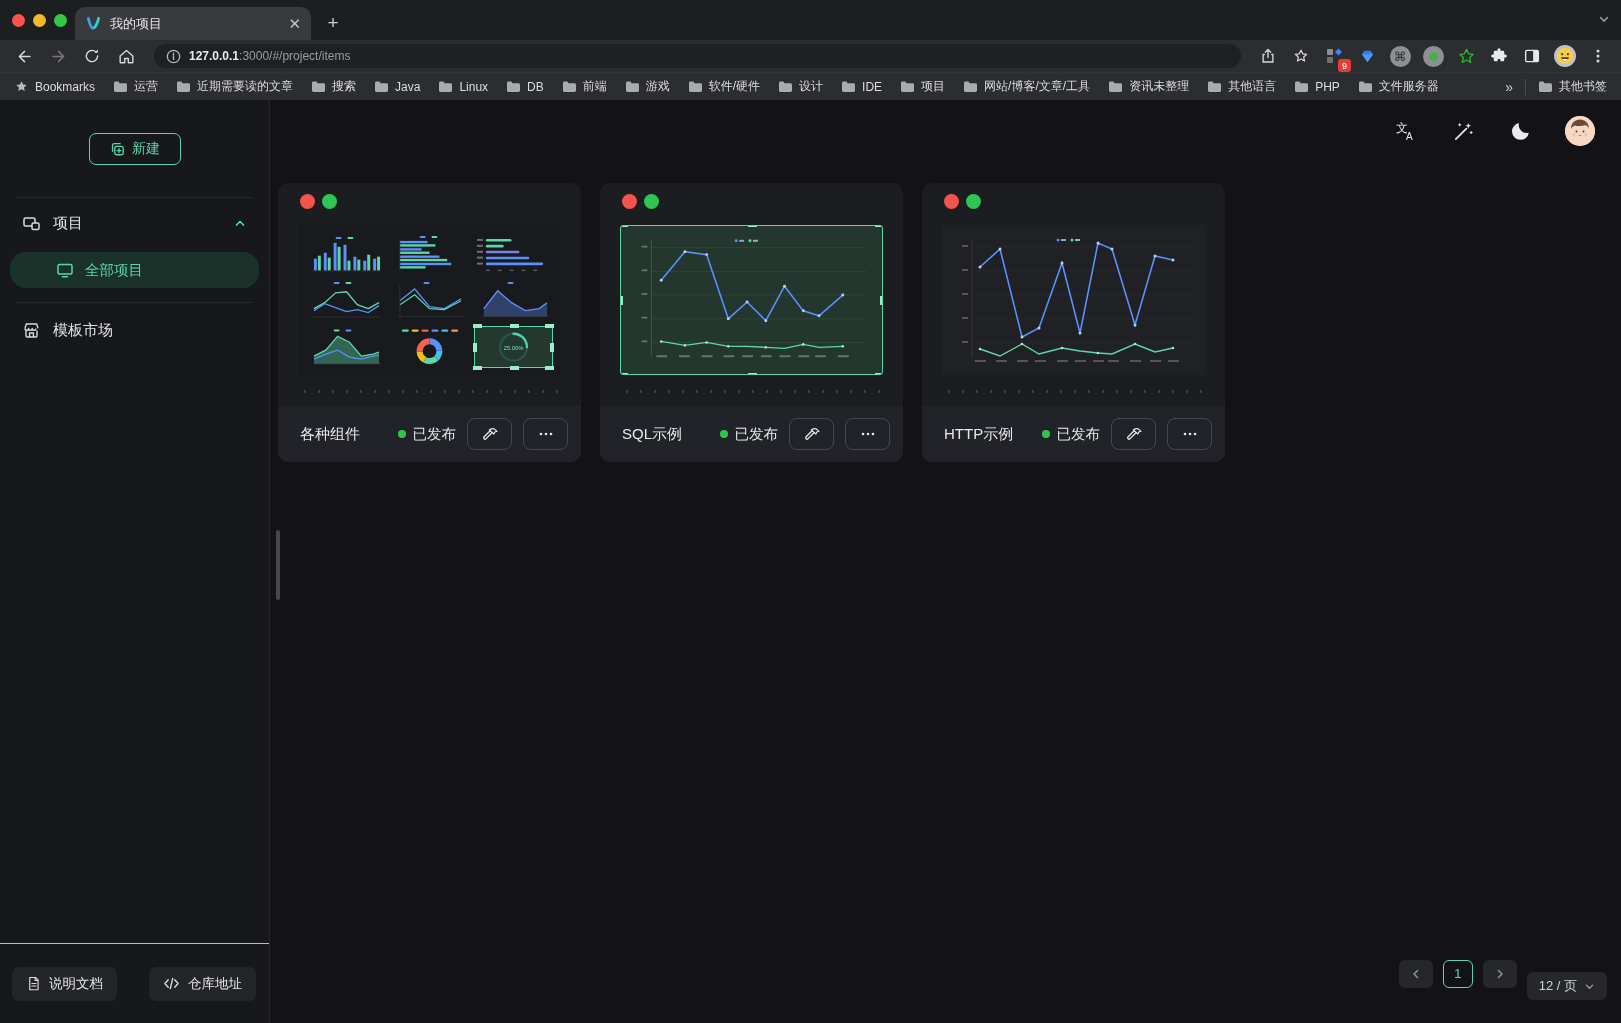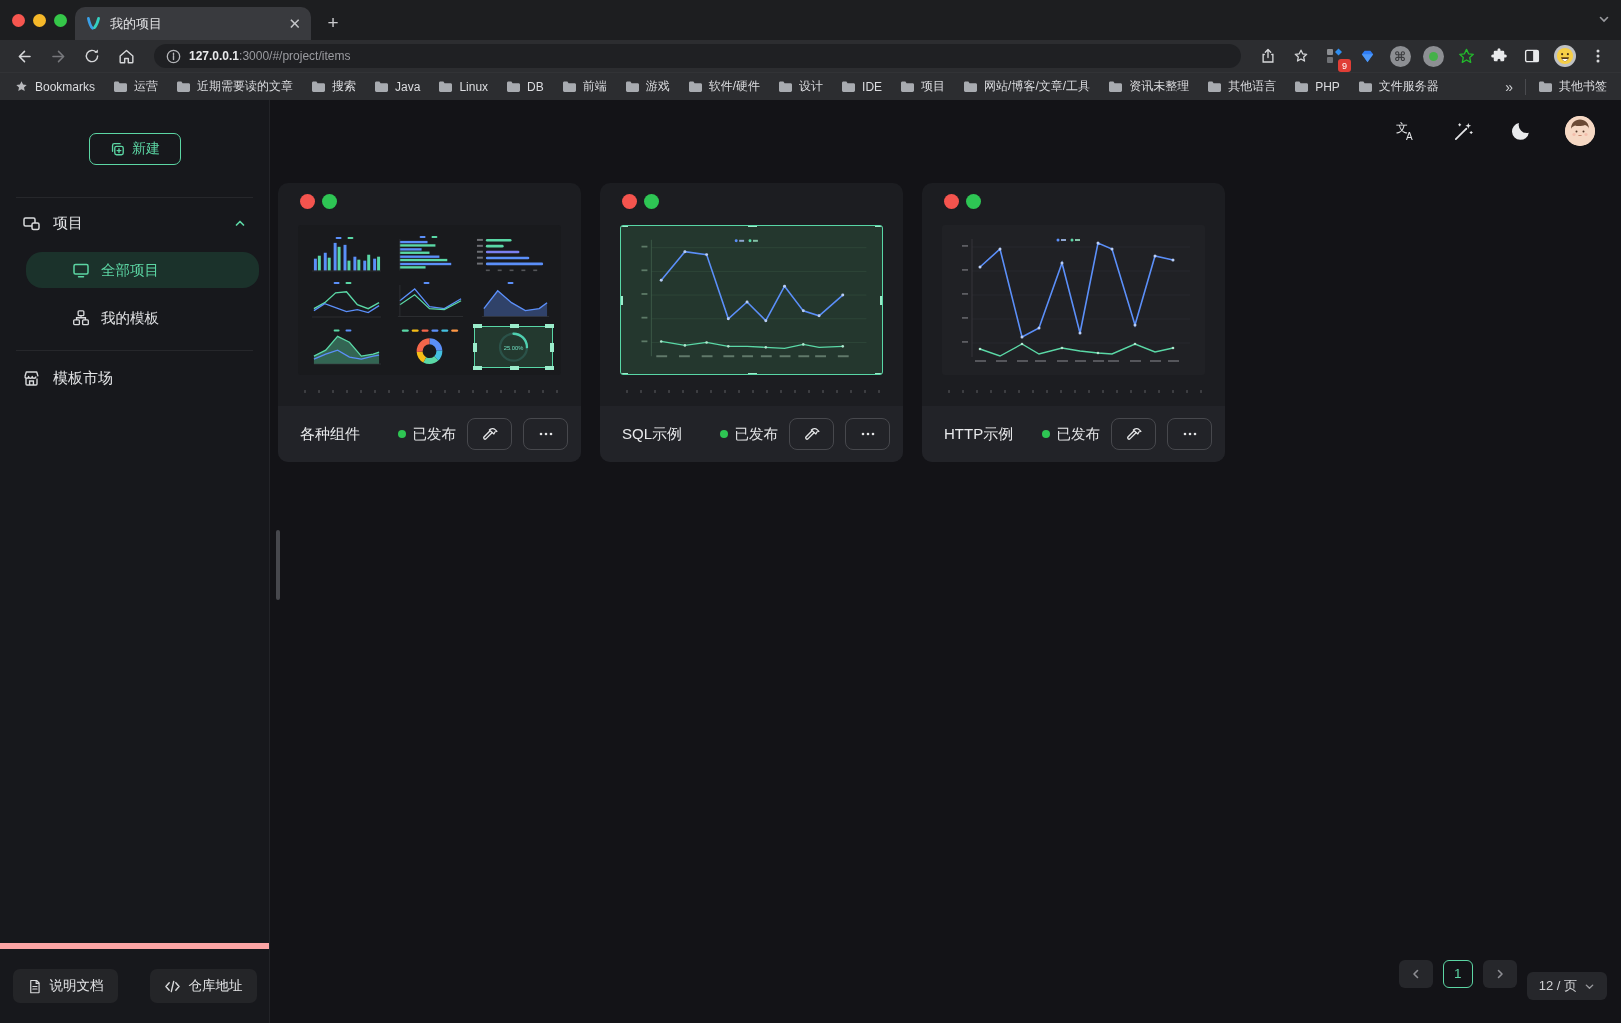--- a/index.html
+++ b/index.html
@@ -48,24 +48,24 @@
   .app { position:absolute; top:100px; left:0; right:0; bottom:0; display:flex; background:#131317; }
   .sidebar { position:relative; width:270px; flex:none; background:#17181c; border-right:1px solid #232428; }
   .newbtn { margin:33px auto 0; display:flex; width:92px; height:32px; align-items:center; justify-content:center;
             gap:7px; border:1px solid #5cd6a4; border-radius:7px; background:transparent; color:#5cd6a4; font-size:14px; cursor:pointer; }
   .sdivider { height:1px; background:#26272b; margin:32px 16px 0; }
   .menu { padding:8px 10px 0; }
   .mrow { display:flex; align-items:center; height:34px; padding:0 12px; color:#e3e4e6; font-size:15px; gap:12px; border-radius:8px; }
   .mrow .spacer { flex:1; }
   .mgroup { color:#7c7d82; font-size:13.5px; padding:16px 0 4px 36px; }
   .msub { display:flex; align-items:center; height:36px; margin-top:12px; padding-left:46px; gap:11px;
-          color:#e3e4e6; font-size:14.5px; border-radius:16px;margin-left:16px; }
+          color:#e3e4e6; font-size:14.5px; border-radius:16px; }
   .msub.active { background:#1b322b; color:#5cd6a4; }
-  .sfoot { position:absolute; left:0; right:0; bottom:0; height:80px; border-top:6px solid #fca5a5;
-           display:flex; align-items:center; padding:0 12px; gap:32px;justify-content:center; }
+  .sfoot { position:absolute; left:0; right:0; bottom:0; height:80px; border-top:1px solid #fca5a5;
+           display:flex; align-items:center; padding:0 12px; gap:32px; }
   .footbtn { display:flex; align-items:center; gap:8px; height:34px; padding:0 14px; background:#242528;
              border:none; border-radius:7px; color:#e3e4e6; font-size:13.5px; cursor:pointer; }
 
   .content { position:relative; flex:1; background:#131317; }
   .pagehead { display:flex; align-items:center; height:62px; padding:0 26px 0 17px; }
   .pagetitle { color:#f12e16; font-size:30px; letter-spacing:1px; }
   .headicons { margin-left:auto; display:flex; align-items:center; gap:30px; }
   .hicon { width:28px; height:28px; display:flex; align-items:center; justify-content:center; }
   .avatar { width:30px; height:30px; border-radius:50%; background:#f6d8c4; overflow:hidden; }
 
@@ -373,29 +373,20 @@
           <svg width="14" height="14" viewBox="0 0 14 14">
             <path d="M3.5 9 7 5.5 10.5 9" stroke="#5cd6a4" stroke-width="1.7" fill="none" stroke-linecap="round" stroke-linejoin="round"></path>
           </svg>
         </div>
         <div class="msub active">
           <svg width="18" height="18" viewBox="0 0 18 18">
             <rect x="2" y="3.5" width="14" height="9.5" rx="1.5" stroke="#5cd6a4" stroke-width="1.5" fill="none"></rect>
             <path d="M6.5 15.8h5" stroke="#5cd6a4" stroke-width="1.5" stroke-linecap="round"></path>
           </svg>
           <span>全部项目</span>
-        </div>
-        <div class="msub">
-          <svg width="18" height="18" viewBox="0 0 19 19">
-            <rect x="6.5" y="2" width="6" height="5" rx="1" stroke="#d9dadc" stroke-width="1.4" fill="none"></rect>
-            <rect x="1.8" y="11.5" width="6" height="5" rx="1" stroke="#d9dadc" stroke-width="1.4" fill="none"></rect>
-            <rect x="11.2" y="11.5" width="6" height="5" rx="1" stroke="#d9dadc" stroke-width="1.4" fill="none"></rect>
-            <path d="M9.5 7v2.2M4.8 11.5V9.2h9.4v2.3" stroke="#d9dadc" stroke-width="1.4" fill="none"></path>
-          </svg>
-          <span>我的模板</span>
         </div>
         <div class="sdivider" style="margin:14px 6px 0"></div>
         <div class="mrow" style="margin-top:10px">
           <svg width="19" height="19" viewBox="0 0 19 19">
             <path d="M3 7.4 4.3 3h10.4L16 7.4M3 7.4c0 1 .8 1.8 1.8 1.8S6.6 8.4 6.6 7.4c0 1 .8 1.8 1.8 1.8s1.8-.8 1.8-1.8c0 1 .8 1.8 1.8 1.8s1.8-.8 1.8-1.8" stroke="#d9dadc" stroke-width="1.4" fill="none" stroke-linejoin="round"></path>
             <path d="M4 9.4V15a1 1 0 0 0 1 1h9a1 1 0 0 0 1-1V9.4M7.6 16v-4h3.8v4" stroke="#d9dadc" stroke-width="1.4" fill="none"></path>
           </svg>
           <span>模板市场</span>
         </div>
       </div>

